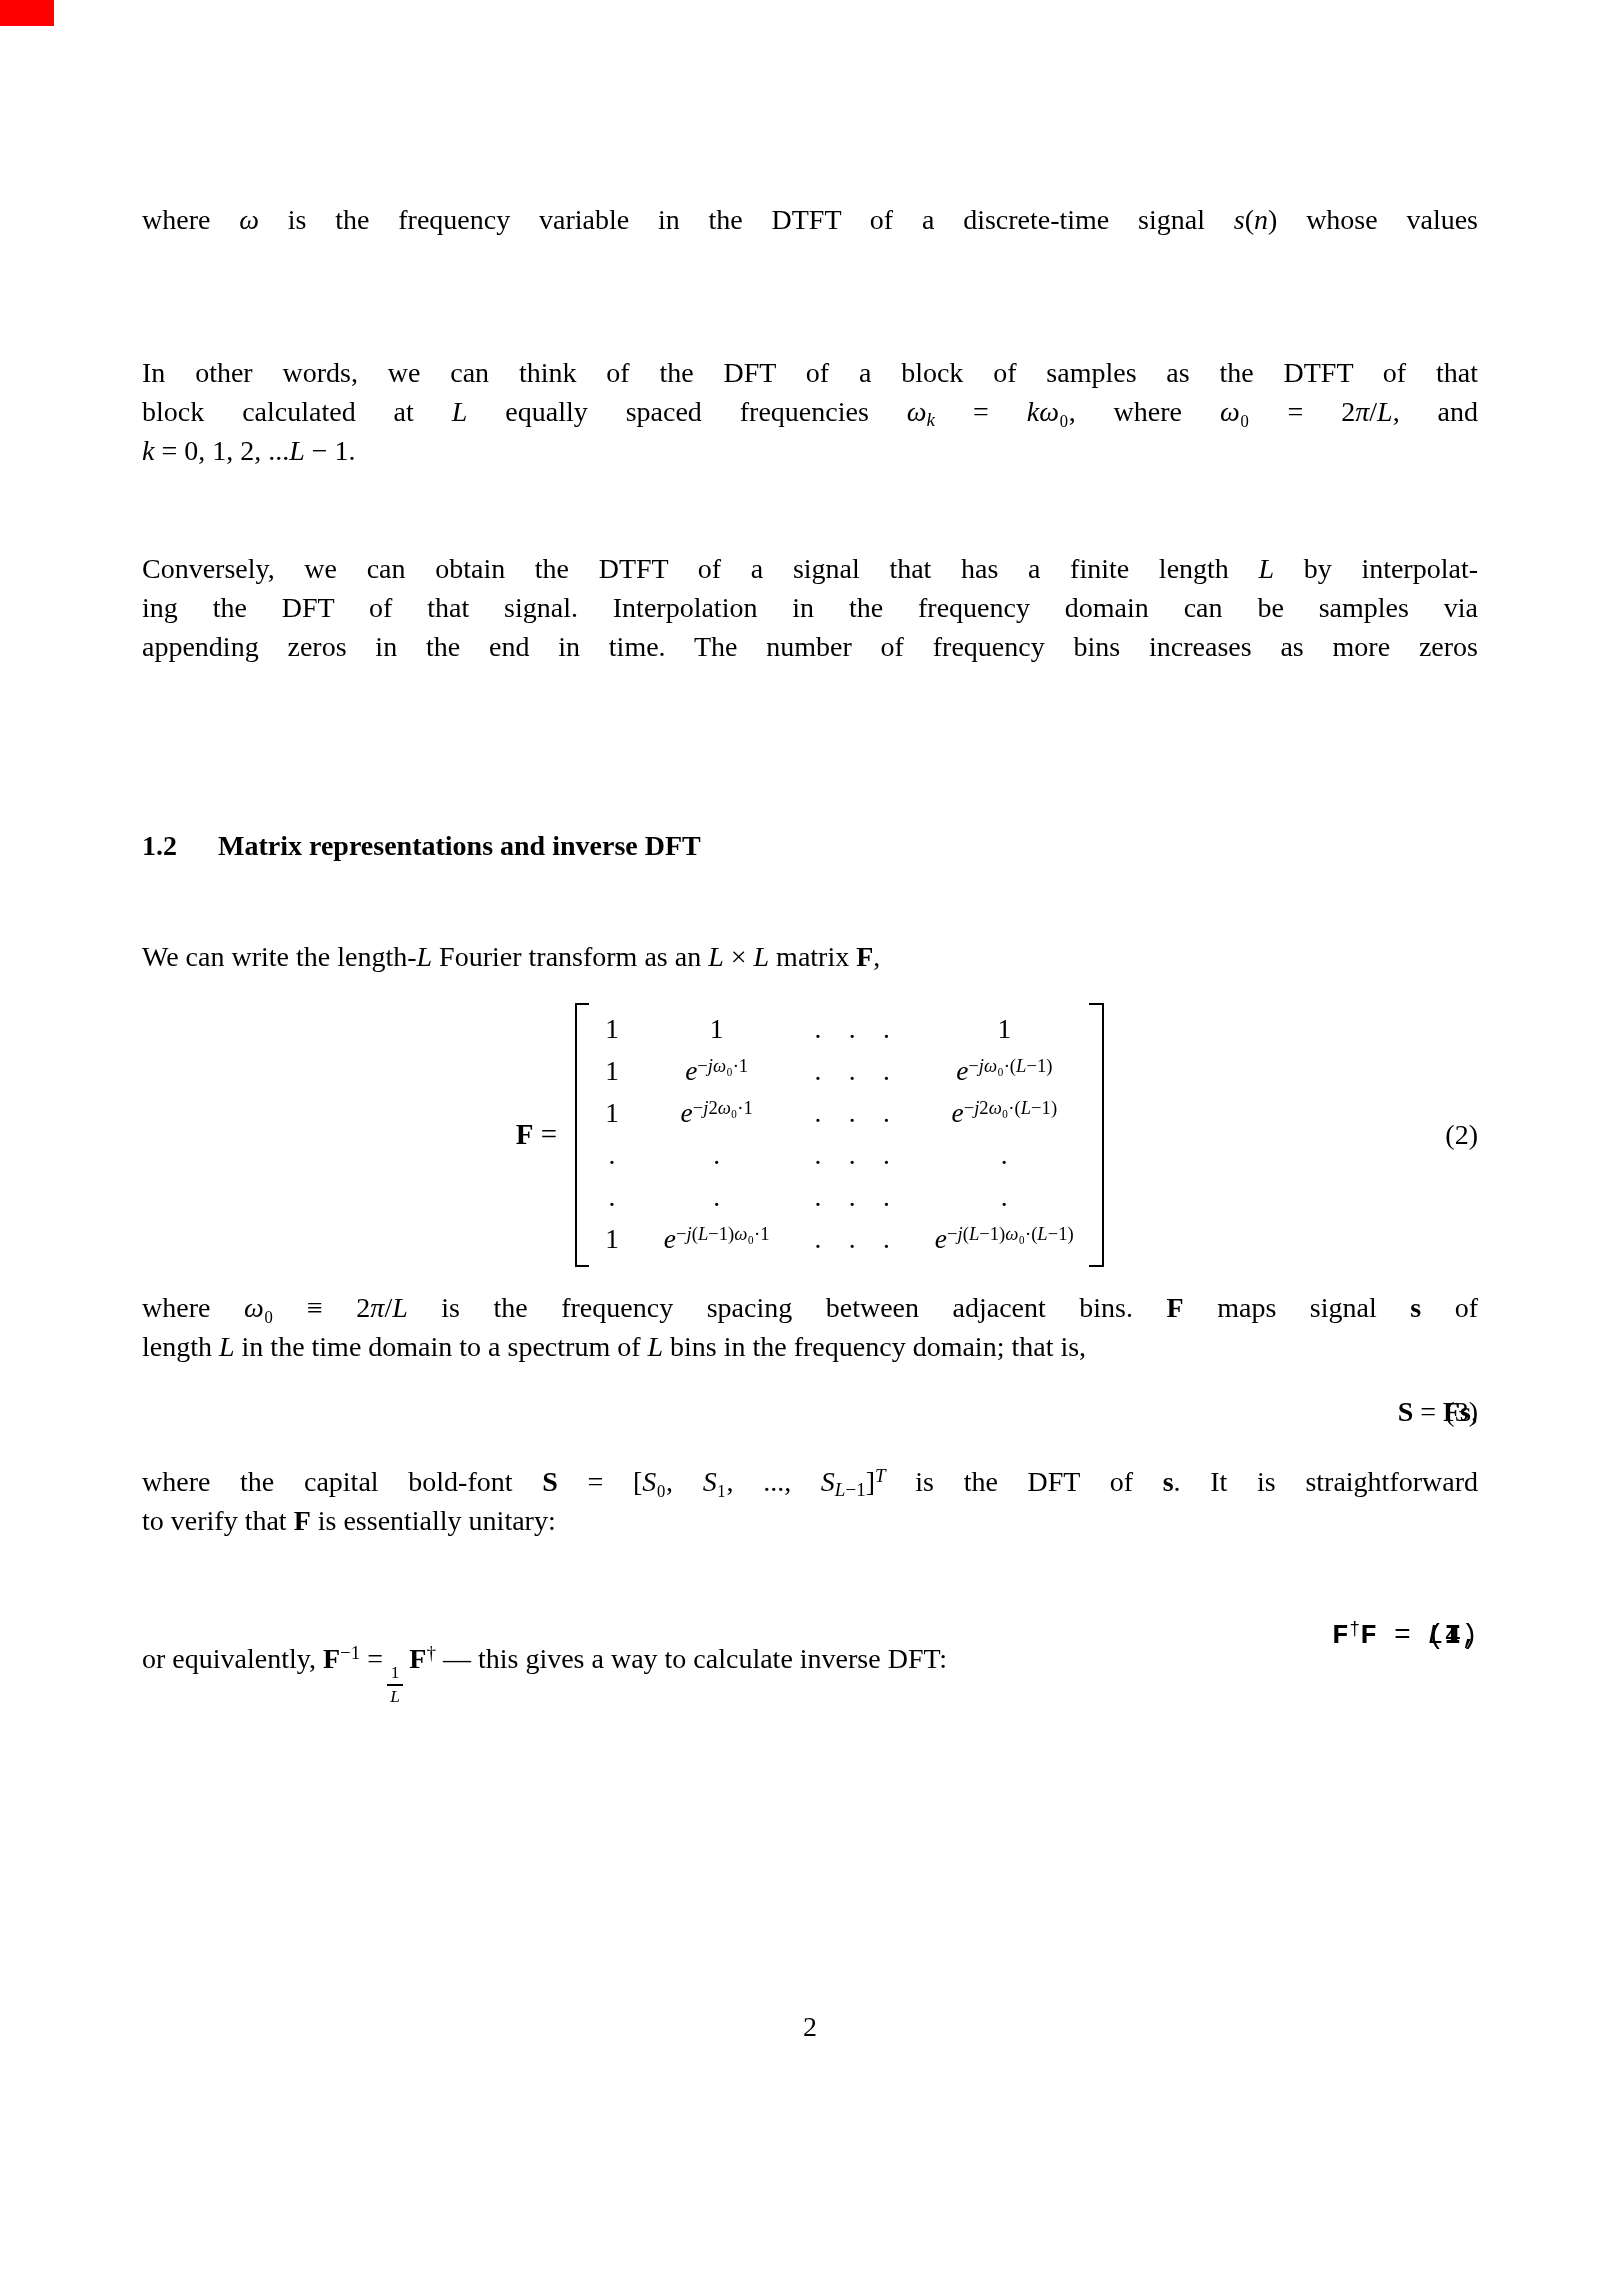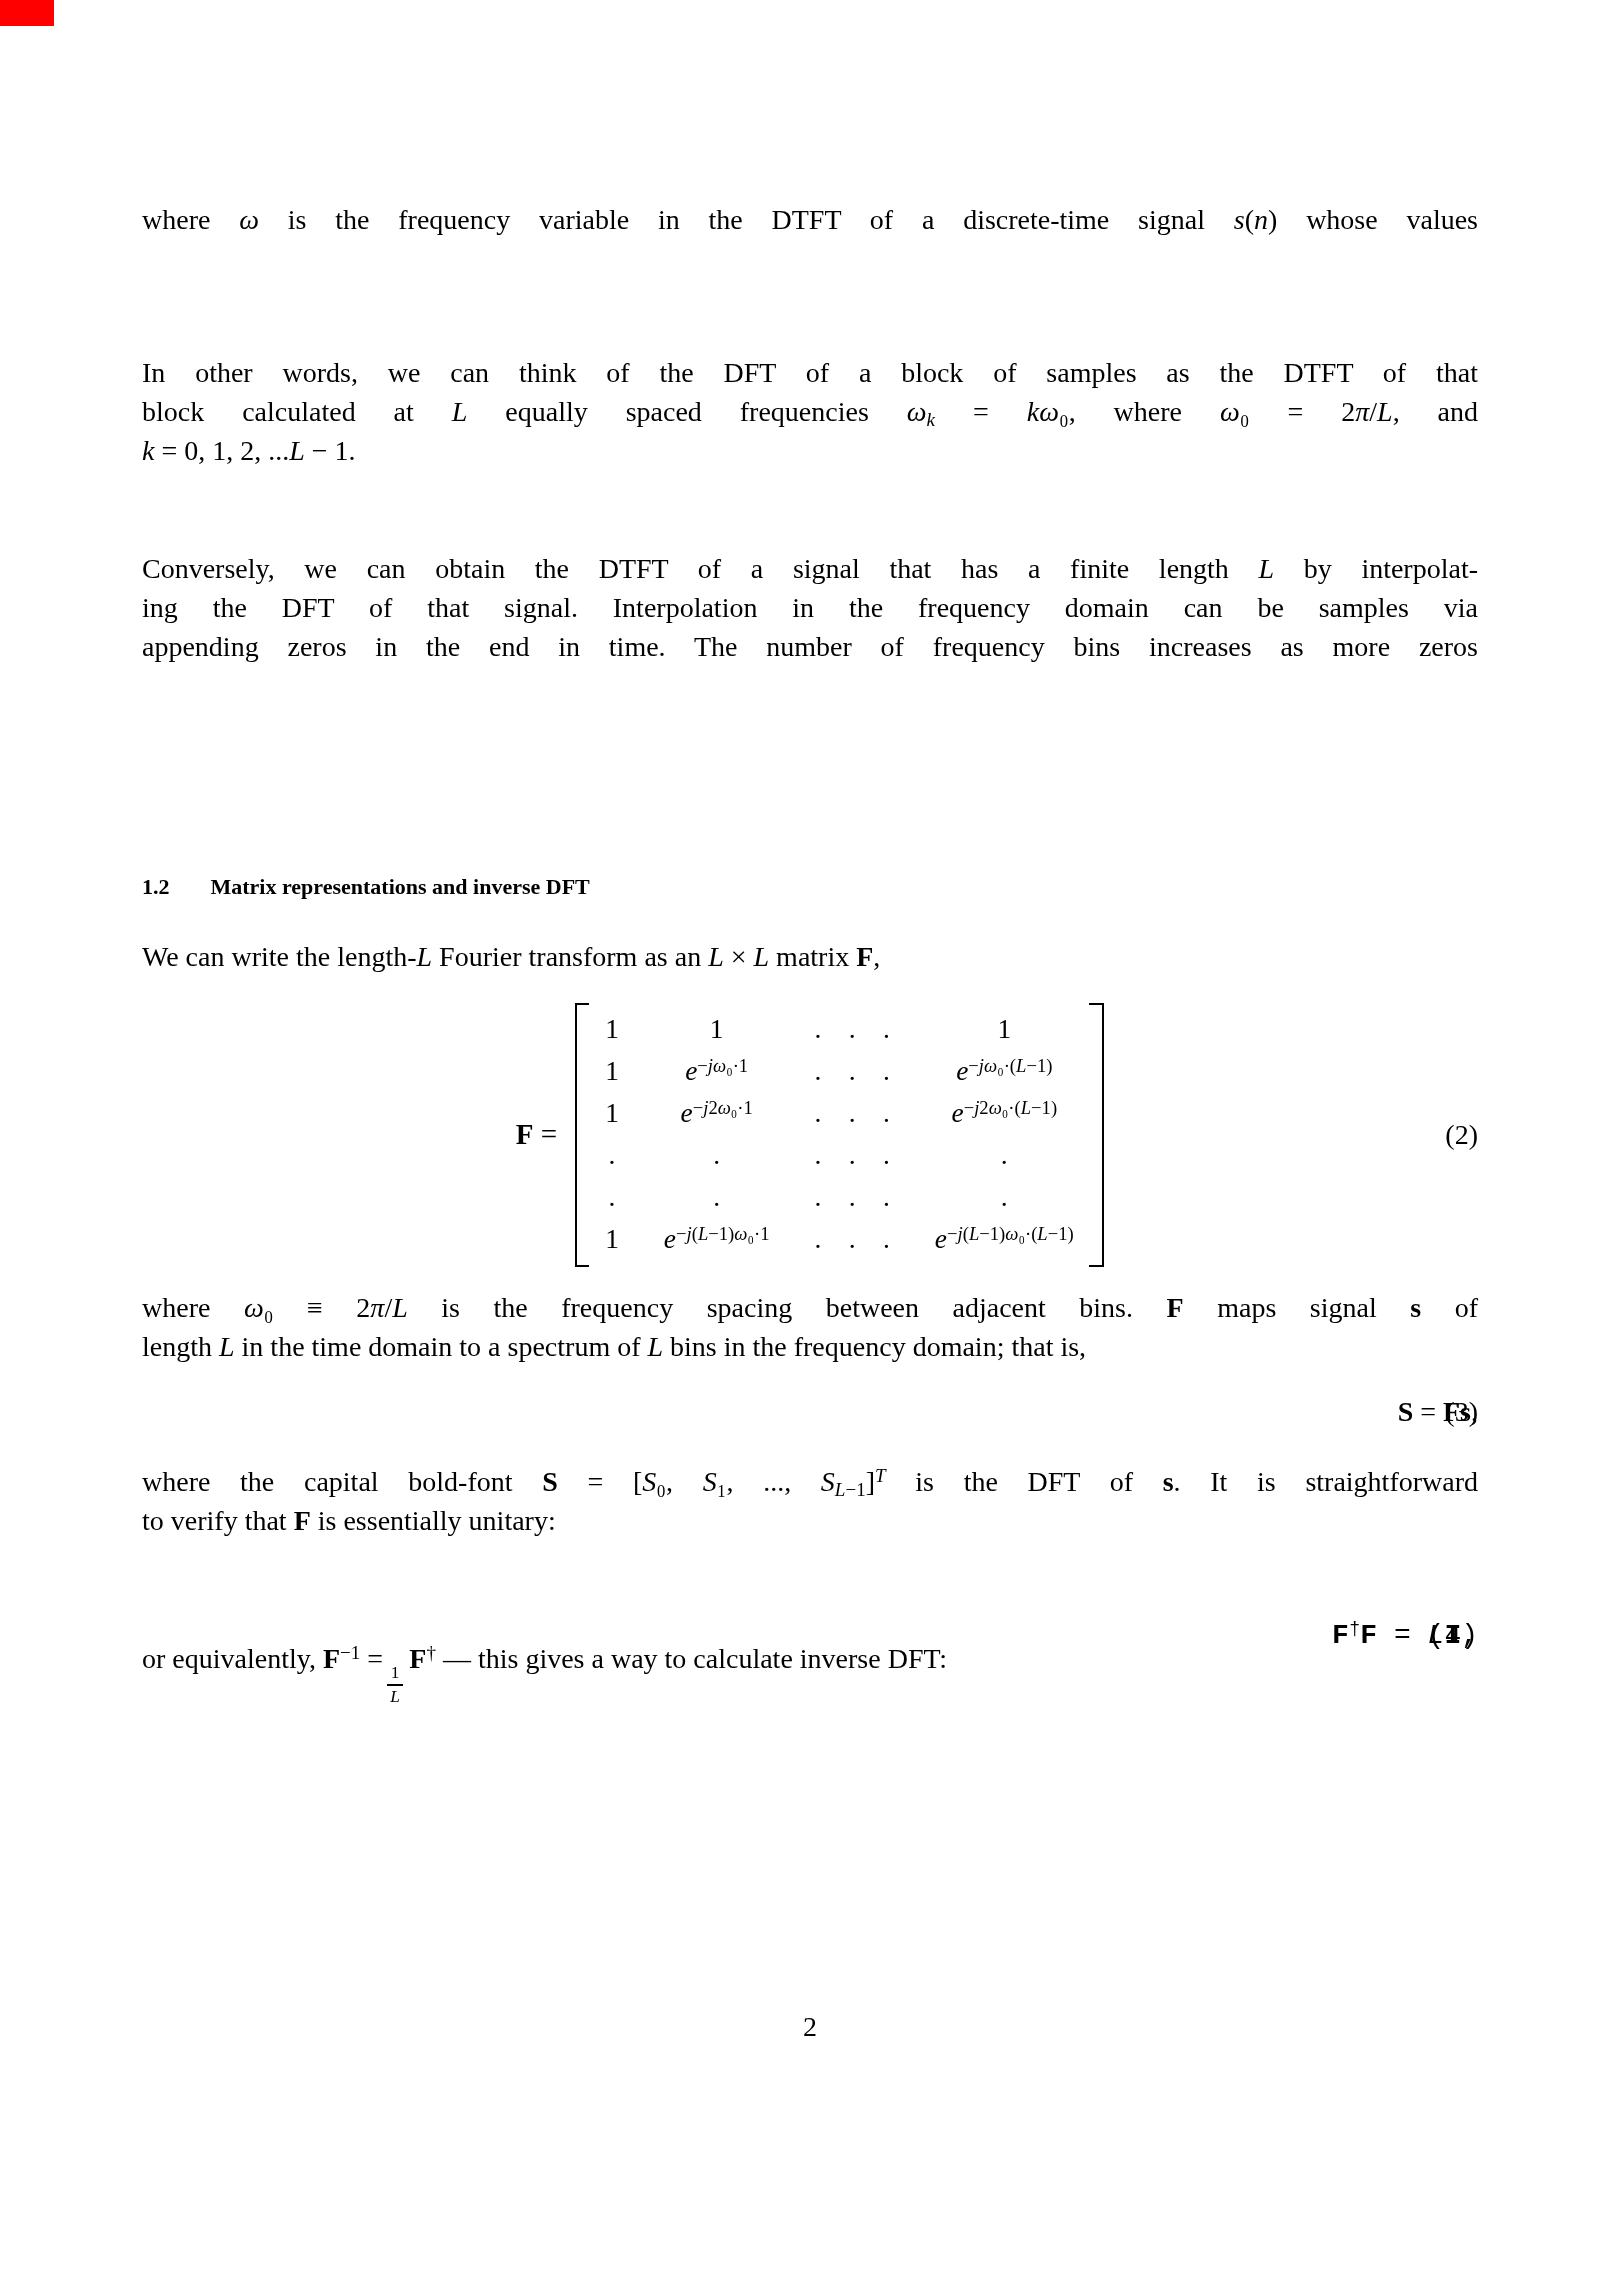--- a/index.html
+++ b/index.html
@@ -19,21 +19,21 @@
   }
   .jline { text-align:justify; text-align-last:justify; }
   .lastline { text-align:left; text-align-last:left; }
   i { font-style:italic; }
   b { font-weight:bold; }
   sup { font-size:0.68em; vertical-align:0.45em; line-height:0; }
   sub { font-size:0.68em; vertical-align:-0.25em; line-height:0; }
 
   #red-marker { left:0; top:0; width:54px; height:25.5px; }
 
-  #heading { top:864px; font-size:22px; line-height:45px; font-weight:bold; }
+  #heading { top:823px; font-size:28px; line-height:45px; font-weight:bold; }
   #heading .sec-num { display:inline-block; margin-right:41px; }
 
   
   #eq2 { top:995px; height:284px; }
   #eq2 .mrow { display:flex; justify-content:center; align-items:center; margin-top:7.8px; }
   #eq2 .f-label { font-size:29px; margin-right:17.6px; }
   .brk { align-self:stretch; width:12.7px; }
   .brk-l { border-left:2.9px solid #000; border-top:2.9px solid #000; border-bottom:2.9px solid #000; }
   .brk-r { border-right:2.9px solid #000; border-top:2.9px solid #000; border-bottom:2.9px solid #000; }
   #eq2 .mat {

